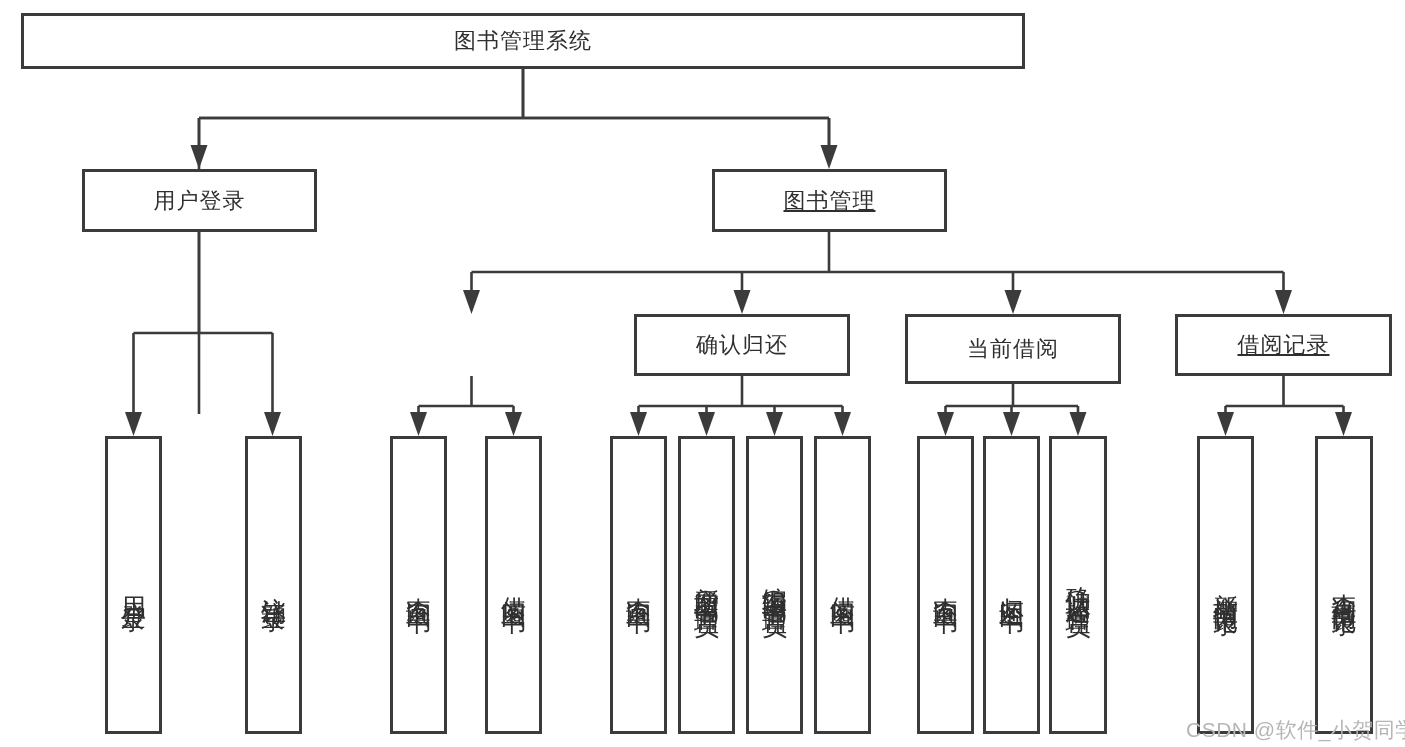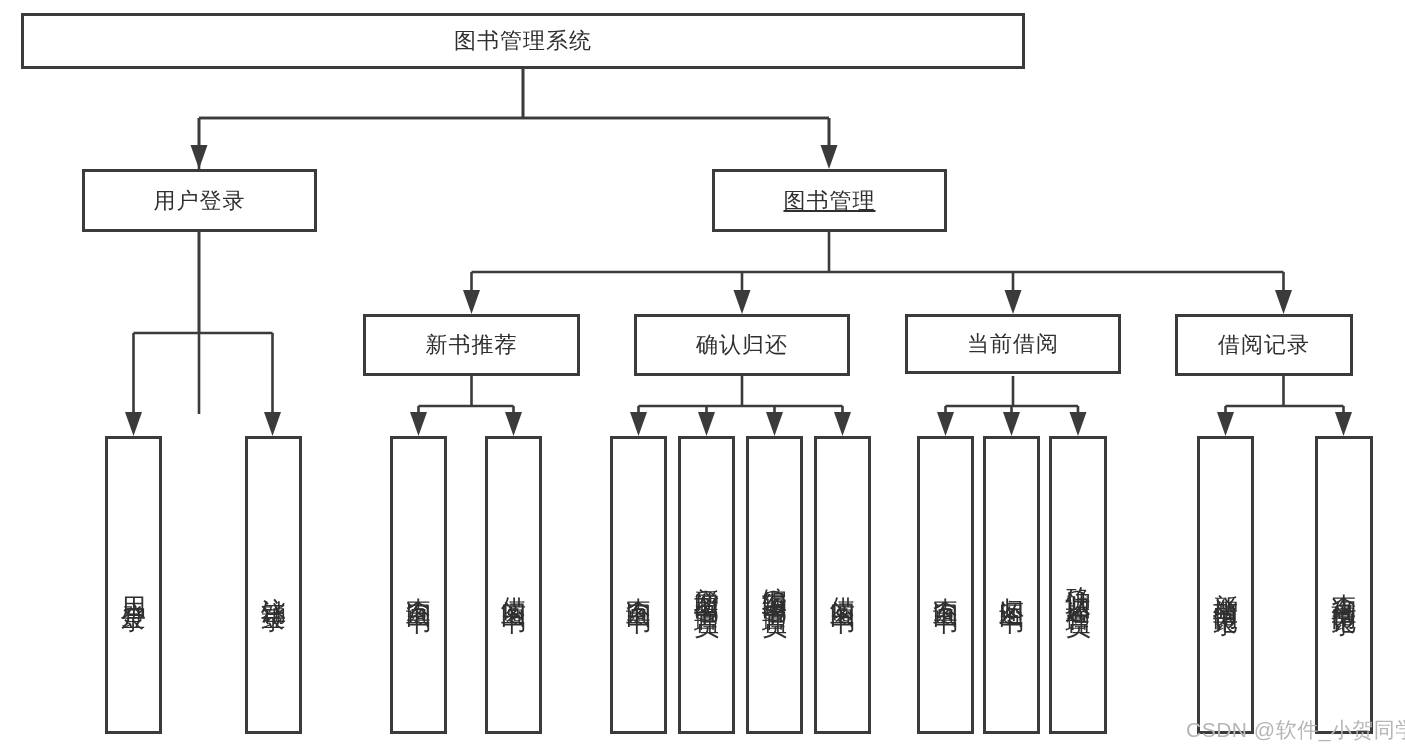--- a/index.html
+++ b/index.html
@@ -96,30 +96,27 @@
     <span>图书管理系统</span>
   </div>
 
   <div class="box h" style="left:82px; top:169px; width:235px; height:63px;">
     <span>用户登录</span>
   </div>
   <div class="box h" style="left:712px; top:169px; width:235px; height:63px;text-decoration:underline;">
     <span>图书管理</span>
   </div>
 
-  <div class="box h" style="left:363px; top:314px; width:217px; height:62px;">
-    <span>新书推荐</span>
-  </div>
   <div class="box h" style="left:634px; top:314px; width:216px; height:62px;">
     <span>确认归还</span>
   </div>
-  <div class="box h" style="left:905px; top:314px; width:216px; height:60px;">
+  <div class="box h" style="left:905px; top:314px; width:216px; height:70px;">
     <span>当前借阅</span>
   </div>
-  <div class="box h" style="left:1175px; top:314px; width:178px; height:62px;">
+  <div class="box h" style="left:1175px; top:314px; width:217px; height:62px;text-decoration:underline;">
     <span>借阅记录</span>
   </div>
 
   <div class="box v" style="left:105px; top:436px; width:57px; height:298px;">
     <span>用户登录</span>
   </div>
   <div class="box v" style="left:245px; top:436px; width:57px; height:298px;">
     <span>注销登录</span>
   </div>
 

